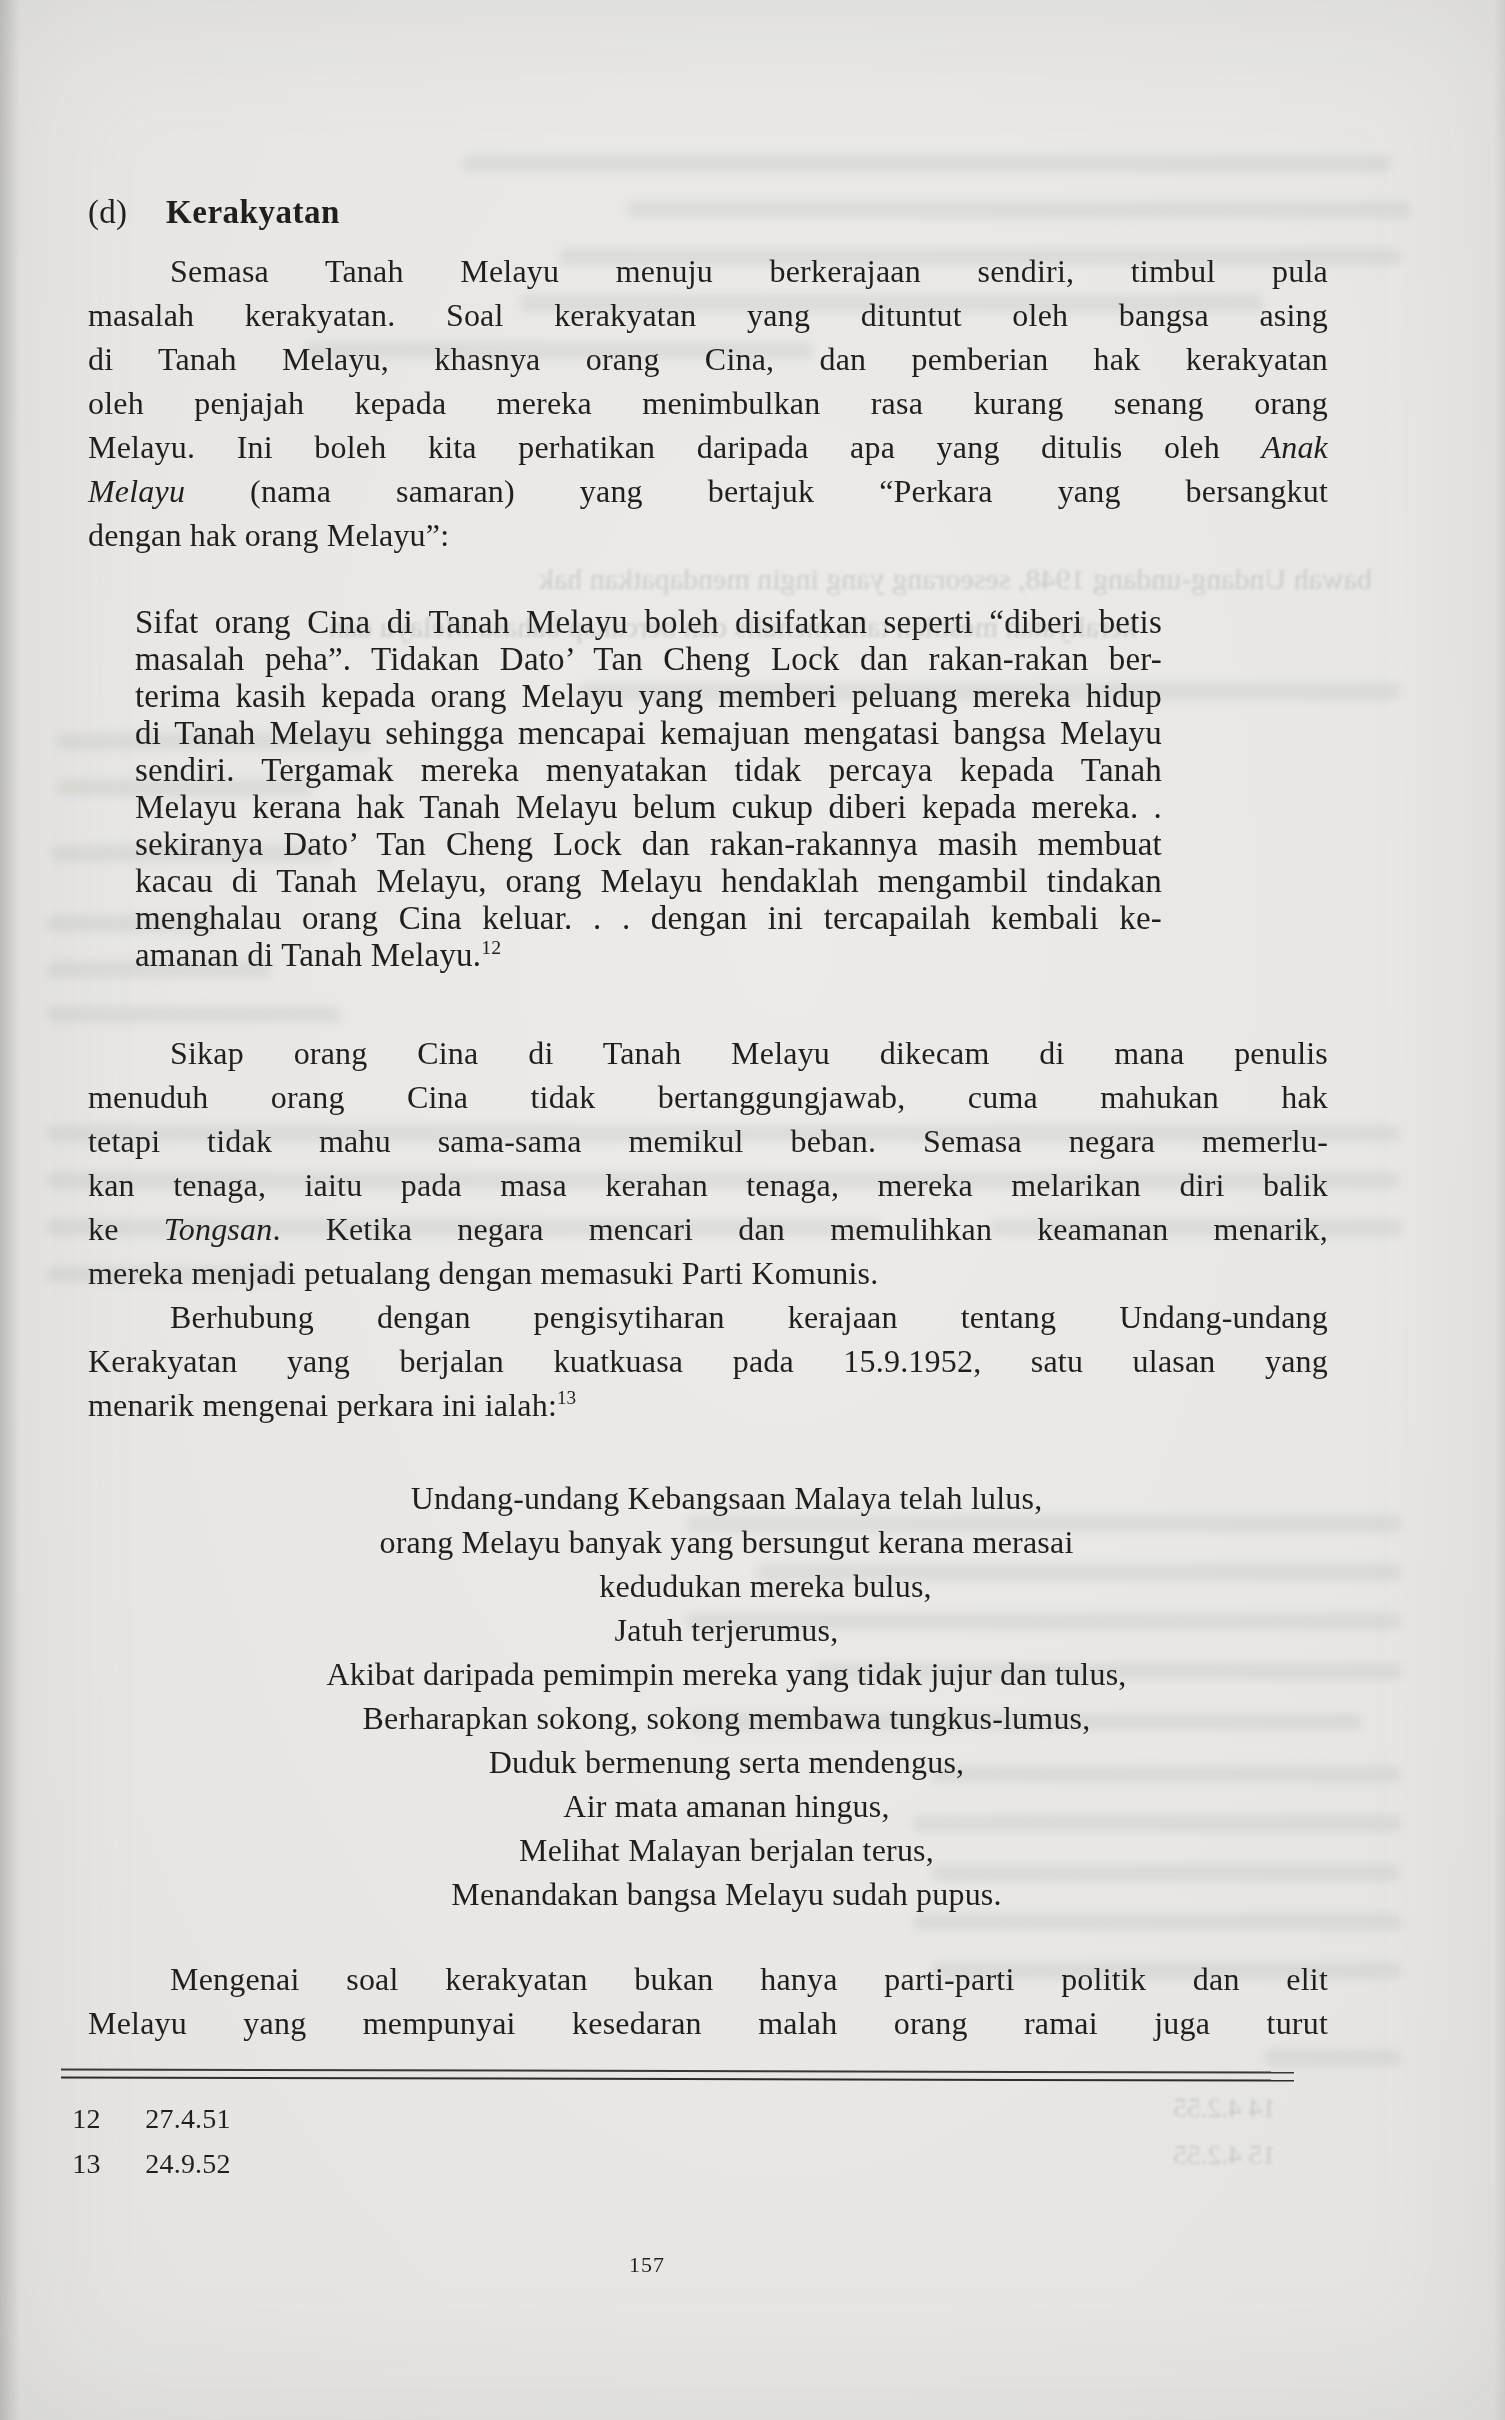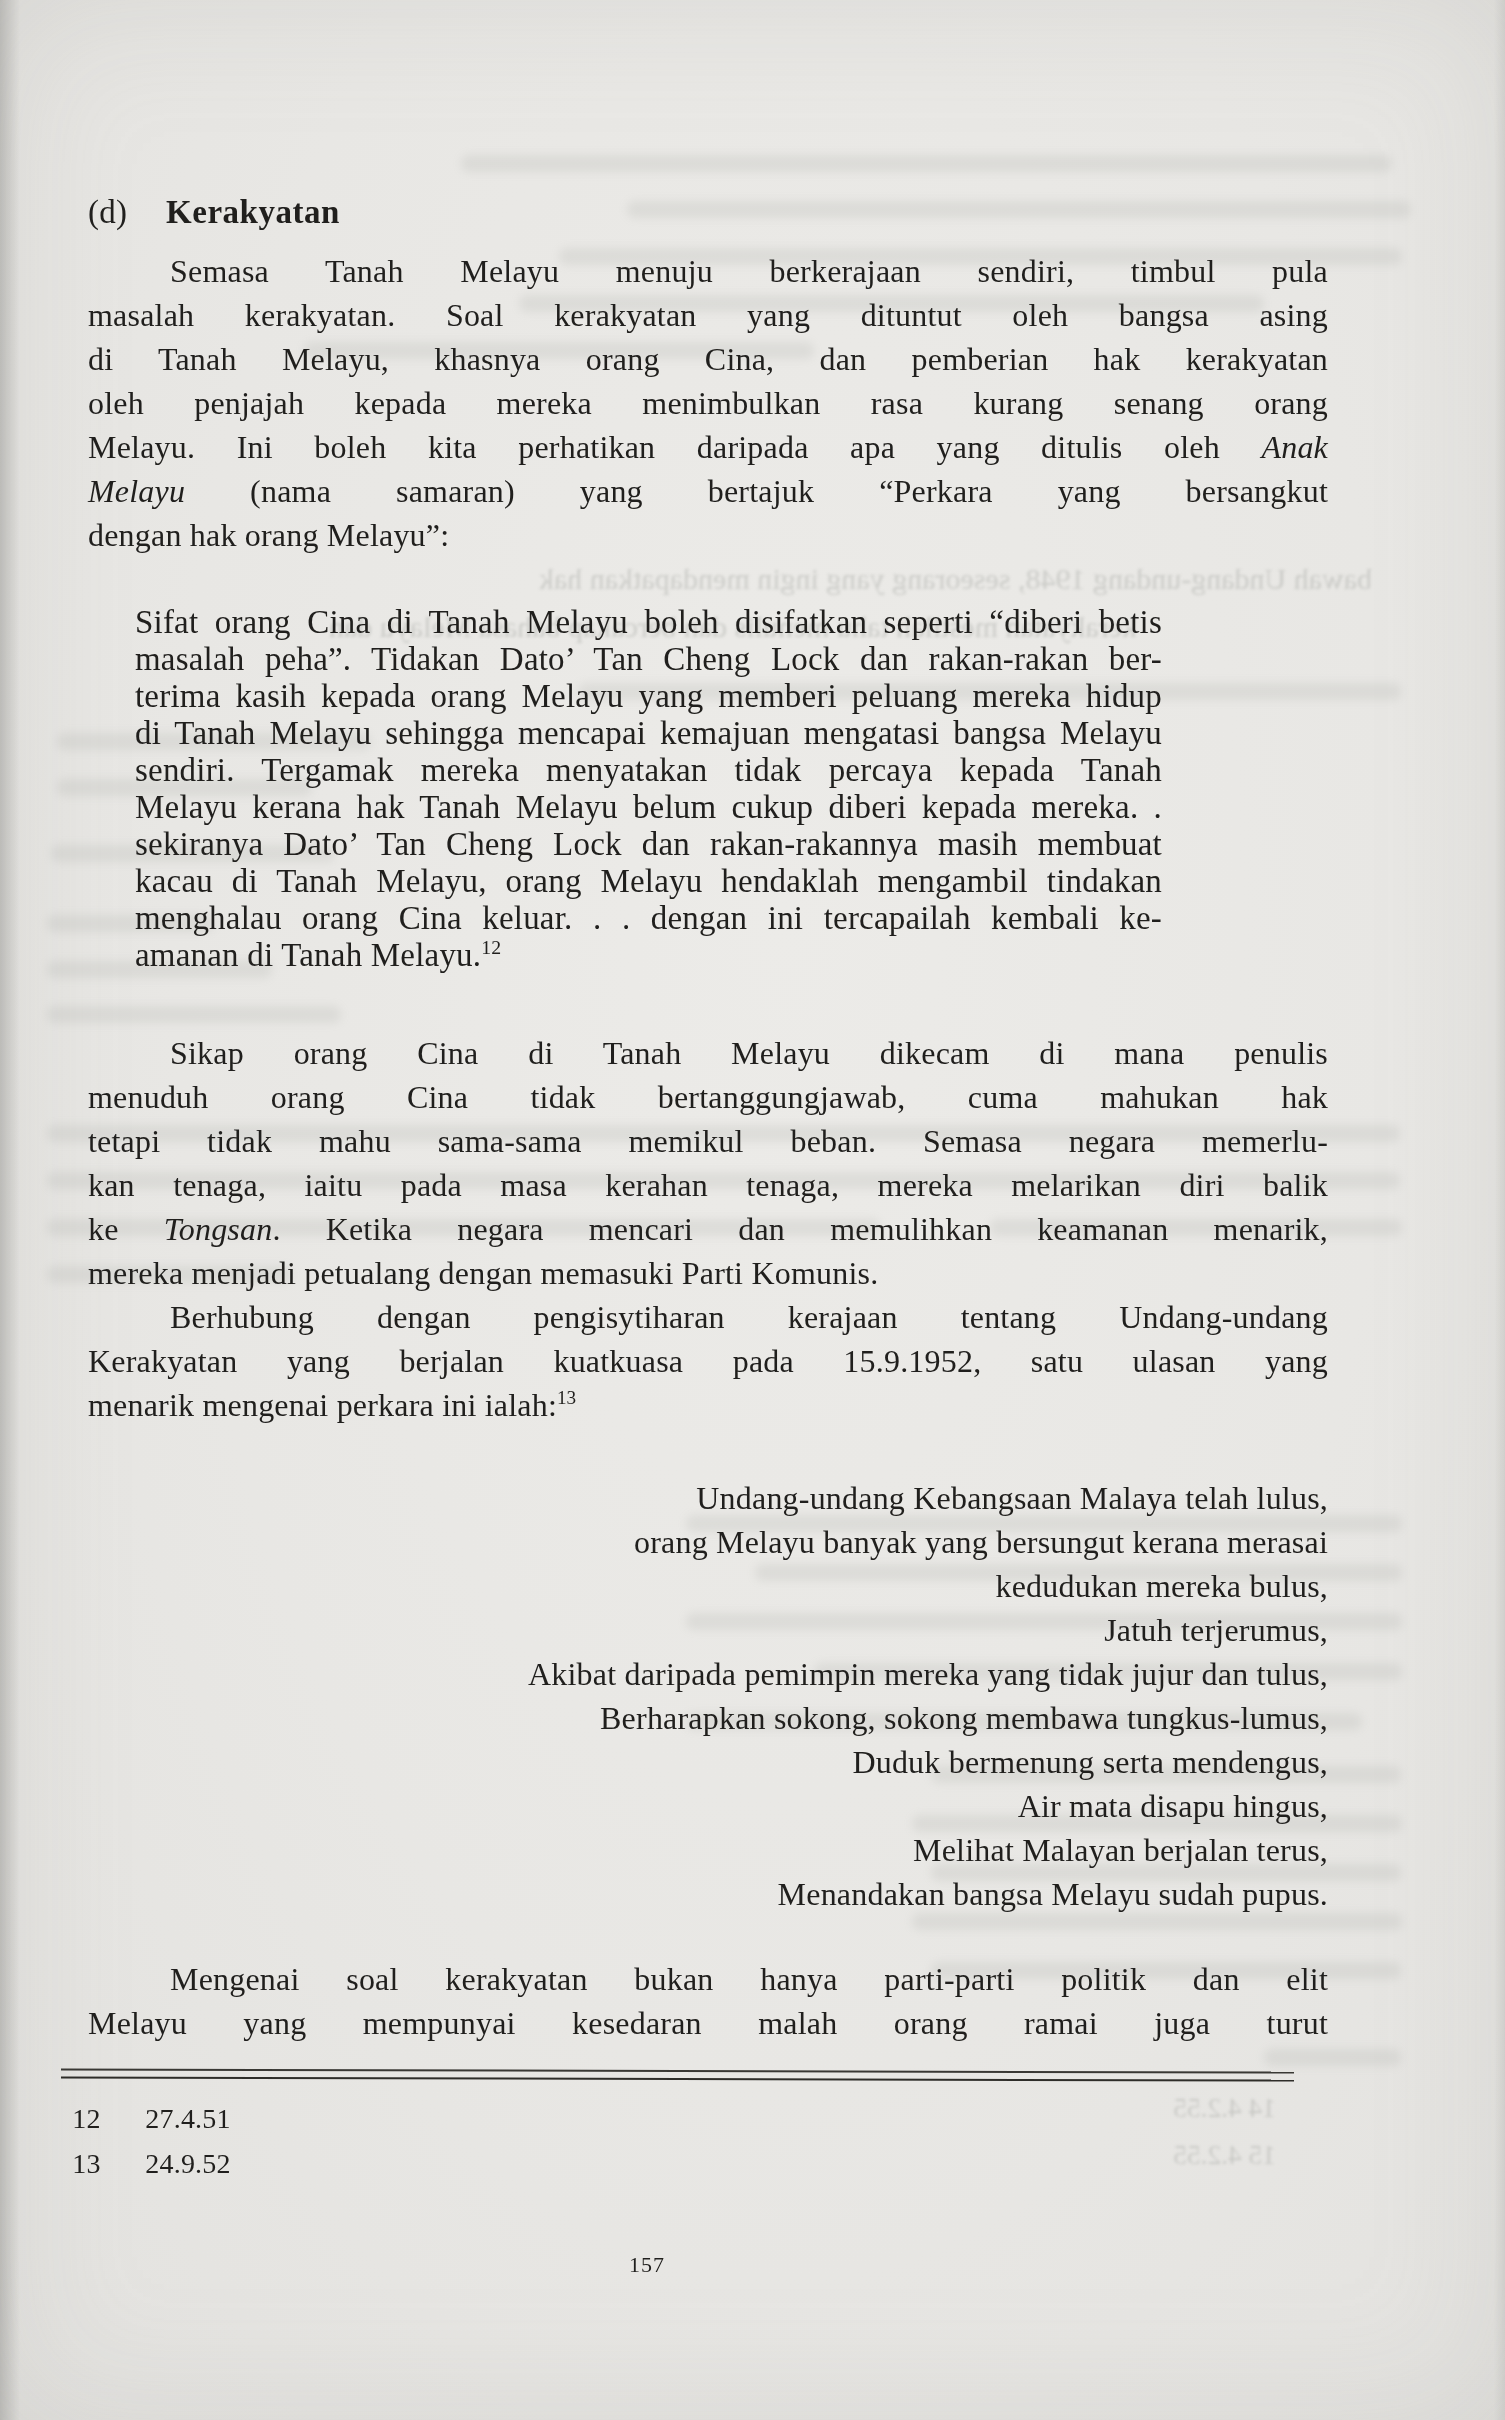--- a/index.html
+++ b/index.html
@@ -40,21 +40,21 @@
 
   #para1{margin-top:13.7px;}
   #quote{margin-top:47px;margin-left:47px;width:1027px;
          font-size:33px;line-height:37px;}
   #quote .line{text-align:justify;text-align-last:justify;}
   #quote .line:first-child{text-indent:0;}
   #quote .line:last-child{text-align-last:left;}
   #para2{margin-top:57px;}
   #para3{margin-top:0;}
   #poem{margin-top:49px;margin-left:37px;}
-  #poem .line{text-align:right;text-align-last:auto;text-indent:0;}
+  #poem .line{text-align:center;text-align-last:auto;text-indent:0;}
   #poem .line:nth-child(3){padding-left:78px;}
   #para4{margin-top:41px;}
 
   .it{font-style:italic;}
   sup{font-size:0.6em;line-height:0;vertical-align:super;letter-spacing:0;}
 
   
   .fn-rule{
     margin-top:25.5px;margin-left:-27.4px;width:1233px;height:5.9px;
     border-top:2px solid #393834;border-bottom:2.9px solid #2e2d29;
@@ -165,21 +165,21 @@
       </div>
 
     <div class="p" id="poem">
         <div class="line"><span>Undang-undang Kebangsaan Malaya telah lulus,</span></div>
         <div class="line"><span>orang Melayu banyak yang bersungut kerana merasai</span></div>
         <div class="line"><span>kedudukan mereka bulus,</span></div>
         <div class="line"><span>Jatuh terjerumus,</span></div>
         <div class="line"><span>Akibat daripada pemimpin mereka yang tidak jujur dan tulus,</span></div>
         <div class="line"><span>Berharapkan sokong, sokong membawa tungkus-lumus,</span></div>
         <div class="line"><span>Duduk bermenung serta mendengus,</span></div>
-        <div class="line"><span>Air mata disapu hingus,</span></div>
+        <div class="line"><span>Air mata amanan hingus,</span></div>
         <div class="line"><span>Melihat Malayan berjalan terus,</span></div>
         <div class="line"><span>Menandakan bangsa Melayu sudah pupus.</span></div>
       </div>
 
     <div class="p cont" id="para4">
         <div class="line"><span>Mengenai soal kerakyatan bukan hanya parti-parti politik dan elit</span></div>
         <div class="line"><span>Melayu yang mempunyai kesedaran malah orang ramai juga turut</span></div>
       </div>
 
     <div class="fn-rule"></div>

